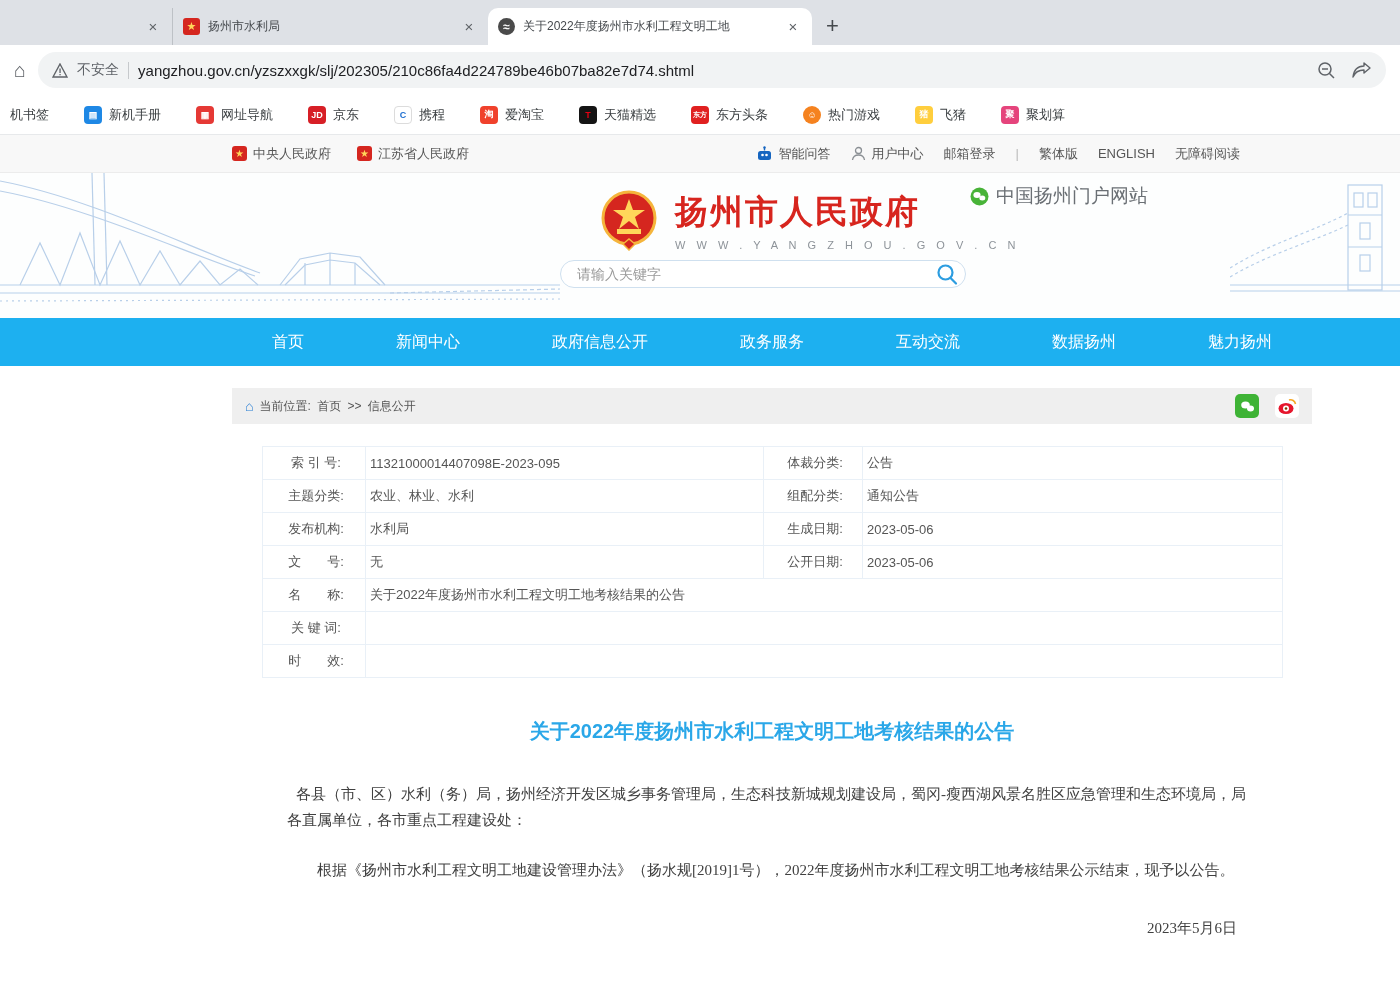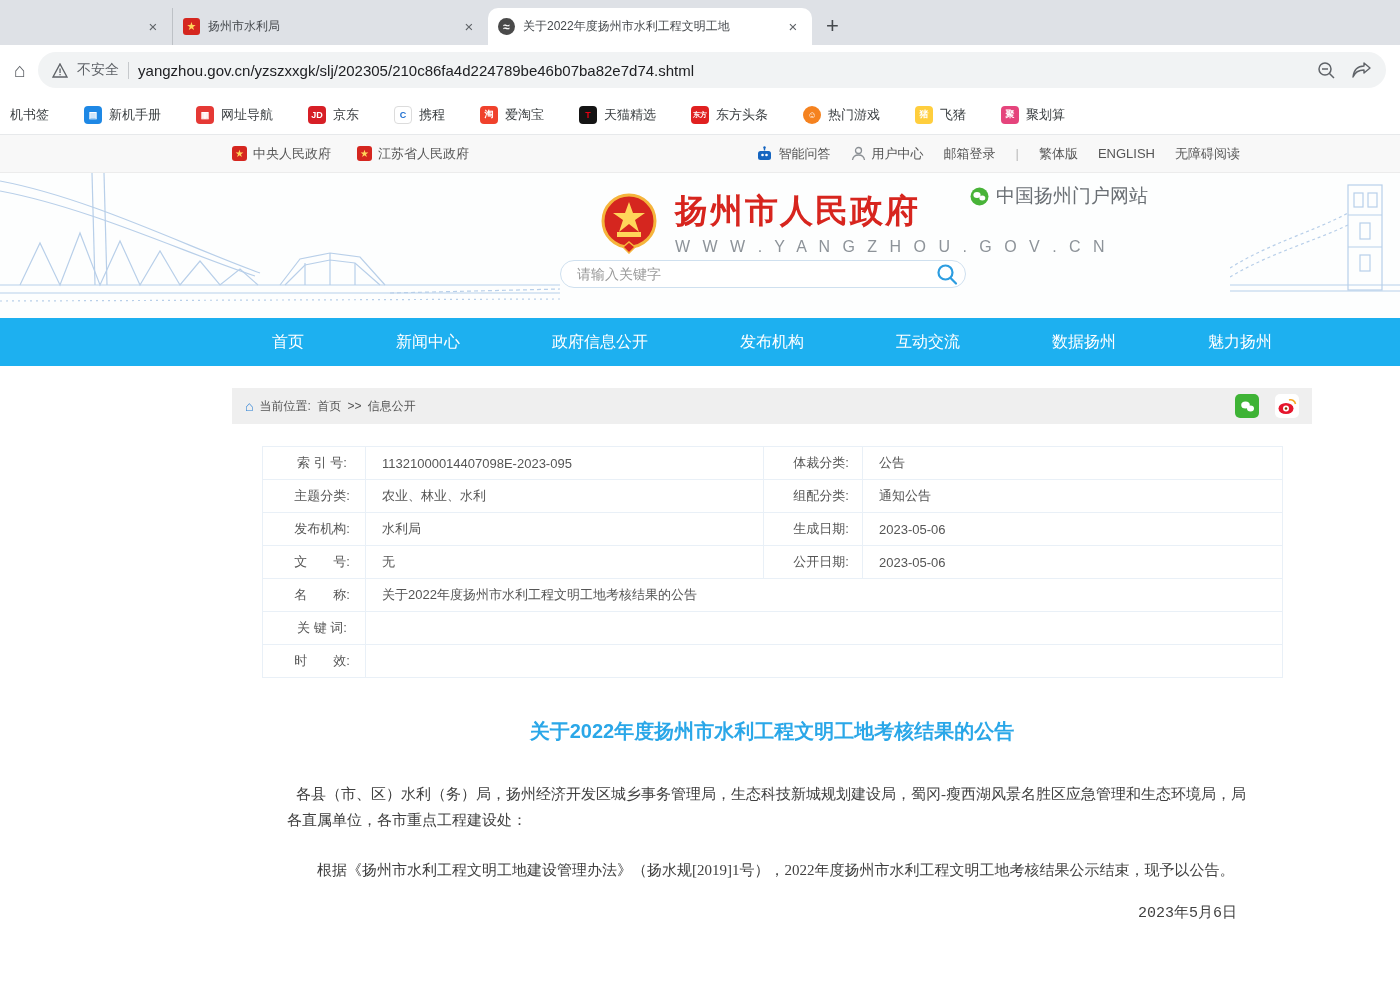--- a/index.html
+++ b/index.html
@@ -48,21 +48,21 @@
   .top-divider { color:#bbb; font-size:13px; }
   .mini-emblem { width:15px; height:15px; border-radius:3px; background:#d5261f; color:#ffd65a;
                  display:flex; align-items:center; justify-content:center; font-size:10px; }
 
   
   .banner { height:145px; position:relative; background:#fdfefe; }
   .bridge-art { position:absolute; top:0; pointer-events:none; }
   .banner-inner { width:1080px; margin-left:232px; height:100%; position:relative; }
   .logo-block { position:absolute; left:366px; top:16px; display:flex; align-items:center; gap:15px; }
   .logo-text .site-title { color:#d7251e; font-size:33px; font-weight:bold; letter-spacing:2px; }
-  .logo-text .site-url { color:#8d9399; font-size:16px; letter-spacing:4px; margin-top:4px; }
+  .logo-text .site-url { color:#8d9399; font-size:11px; letter-spacing:4px; margin-top:4px; }
   .portal-link { position:absolute; left:738px; top:10px; display:flex; align-items:center; gap:7px;
                  font-size:19px; color:#6a6f74; }
   .searchbox { position:absolute; left:328px; top:87px; width:406px; height:28px; background:#fff;
                border:1px solid #cfe0ef; border-radius:17px; display:flex; align-items:center; padding:0 6px 0 16px; }
   .searchbox input { border:none; outline:none; flex:1; font-size:14px; color:#333; background:transparent;
                      font-family:"Liberation Sans",sans-serif; }
   .searchbox input::placeholder { color:#999; }
 
   
   .nav { height:48px; background:#1db0f0; }
@@ -75,30 +75,30 @@
   .crumbbar { height:36px; background:#efefef; margin-top:22px; display:flex; align-items:center;
               padding:0 13px; font-size:12px; color:#555; }
   .crumb-home-ic { color:#2a7fd4; font-size:14px; margin-right:6px; }
   .crumb a { color:#555; text-decoration:none; margin:0 3px; cursor:pointer; }
   .crumb-icons { margin-left:auto; display:flex; gap:16px; align-items:center; }
   .share-ic { width:24px; height:24px; border-radius:5px; display:flex; align-items:center;
               justify-content:center; cursor:pointer; }
 
   table.meta { border-collapse:collapse; margin:22px 30px 0 30px; width:1020px; table-layout:fixed; }
   table.meta td { border:1px solid #e9f0f7; height:33px; font-size:13px; color:#555;
-                  padding-left:16px; background:#fff; }
+                  padding-left:4px; background:#fff; }
   td.mlabel { background:#eaf5fd; color:#4a7dbc; text-align:center; padding-left:0; }
   col.c-l1 { width:103px; } col.c-v1 { width:398px; } col.c-l2 { width:99px; } col.c-v2 { width:420px; }
 
   .article-title { margin-top:40px; text-align:center; color:#2aa7e8; font-size:20px; font-weight:bold; }
   .article-body { font-family:"Liberation Serif", serif; color:#404040; font-size:15px;
                   line-height:26px; padding:0 55px; margin-top:36px; }
   .article-body p.p1 { text-indent:0.6em; }
   .article-body p.p2 { text-indent:2em; margin-top:24px; }
-  .article-date { text-align:right; padding-right:75px; margin-top:20px; font-family:Liberation Mono, monospace;
+  .article-date { text-align:right; padding-right:75px; margin-top:36px; font-family:Liberation Serif, serif;
                   font-size:15px; color:#404040; }
 </style>
 </head>
 <body>
 
 <div class="tabstrip">
   <div class="tab t1">
     <span class="tab-close">×</span>
   </div>
   <div class="tab t2">
@@ -293,21 +293,21 @@
       </svg>
     </div>
   </div>
 </div>
 
 <div class="nav">
   <div class="nav-inner">
     <span class="nav-item">首页</span>
     <span class="nav-item">新闻中心</span>
     <span class="nav-item">政府信息公开</span>
-    <span class="nav-item">发布机构</span>
+    <span class="nav-item">政务服务</span>
     <span class="nav-item">互动交流</span>
     <span class="nav-item">数据扬州</span>
     <span class="nav-item">魅力扬州</span>
   </div>
 </div>
 
 <div class="content">
 
   <div class="crumbbar">
     <span class="crumb-home-ic">⌂</span>

